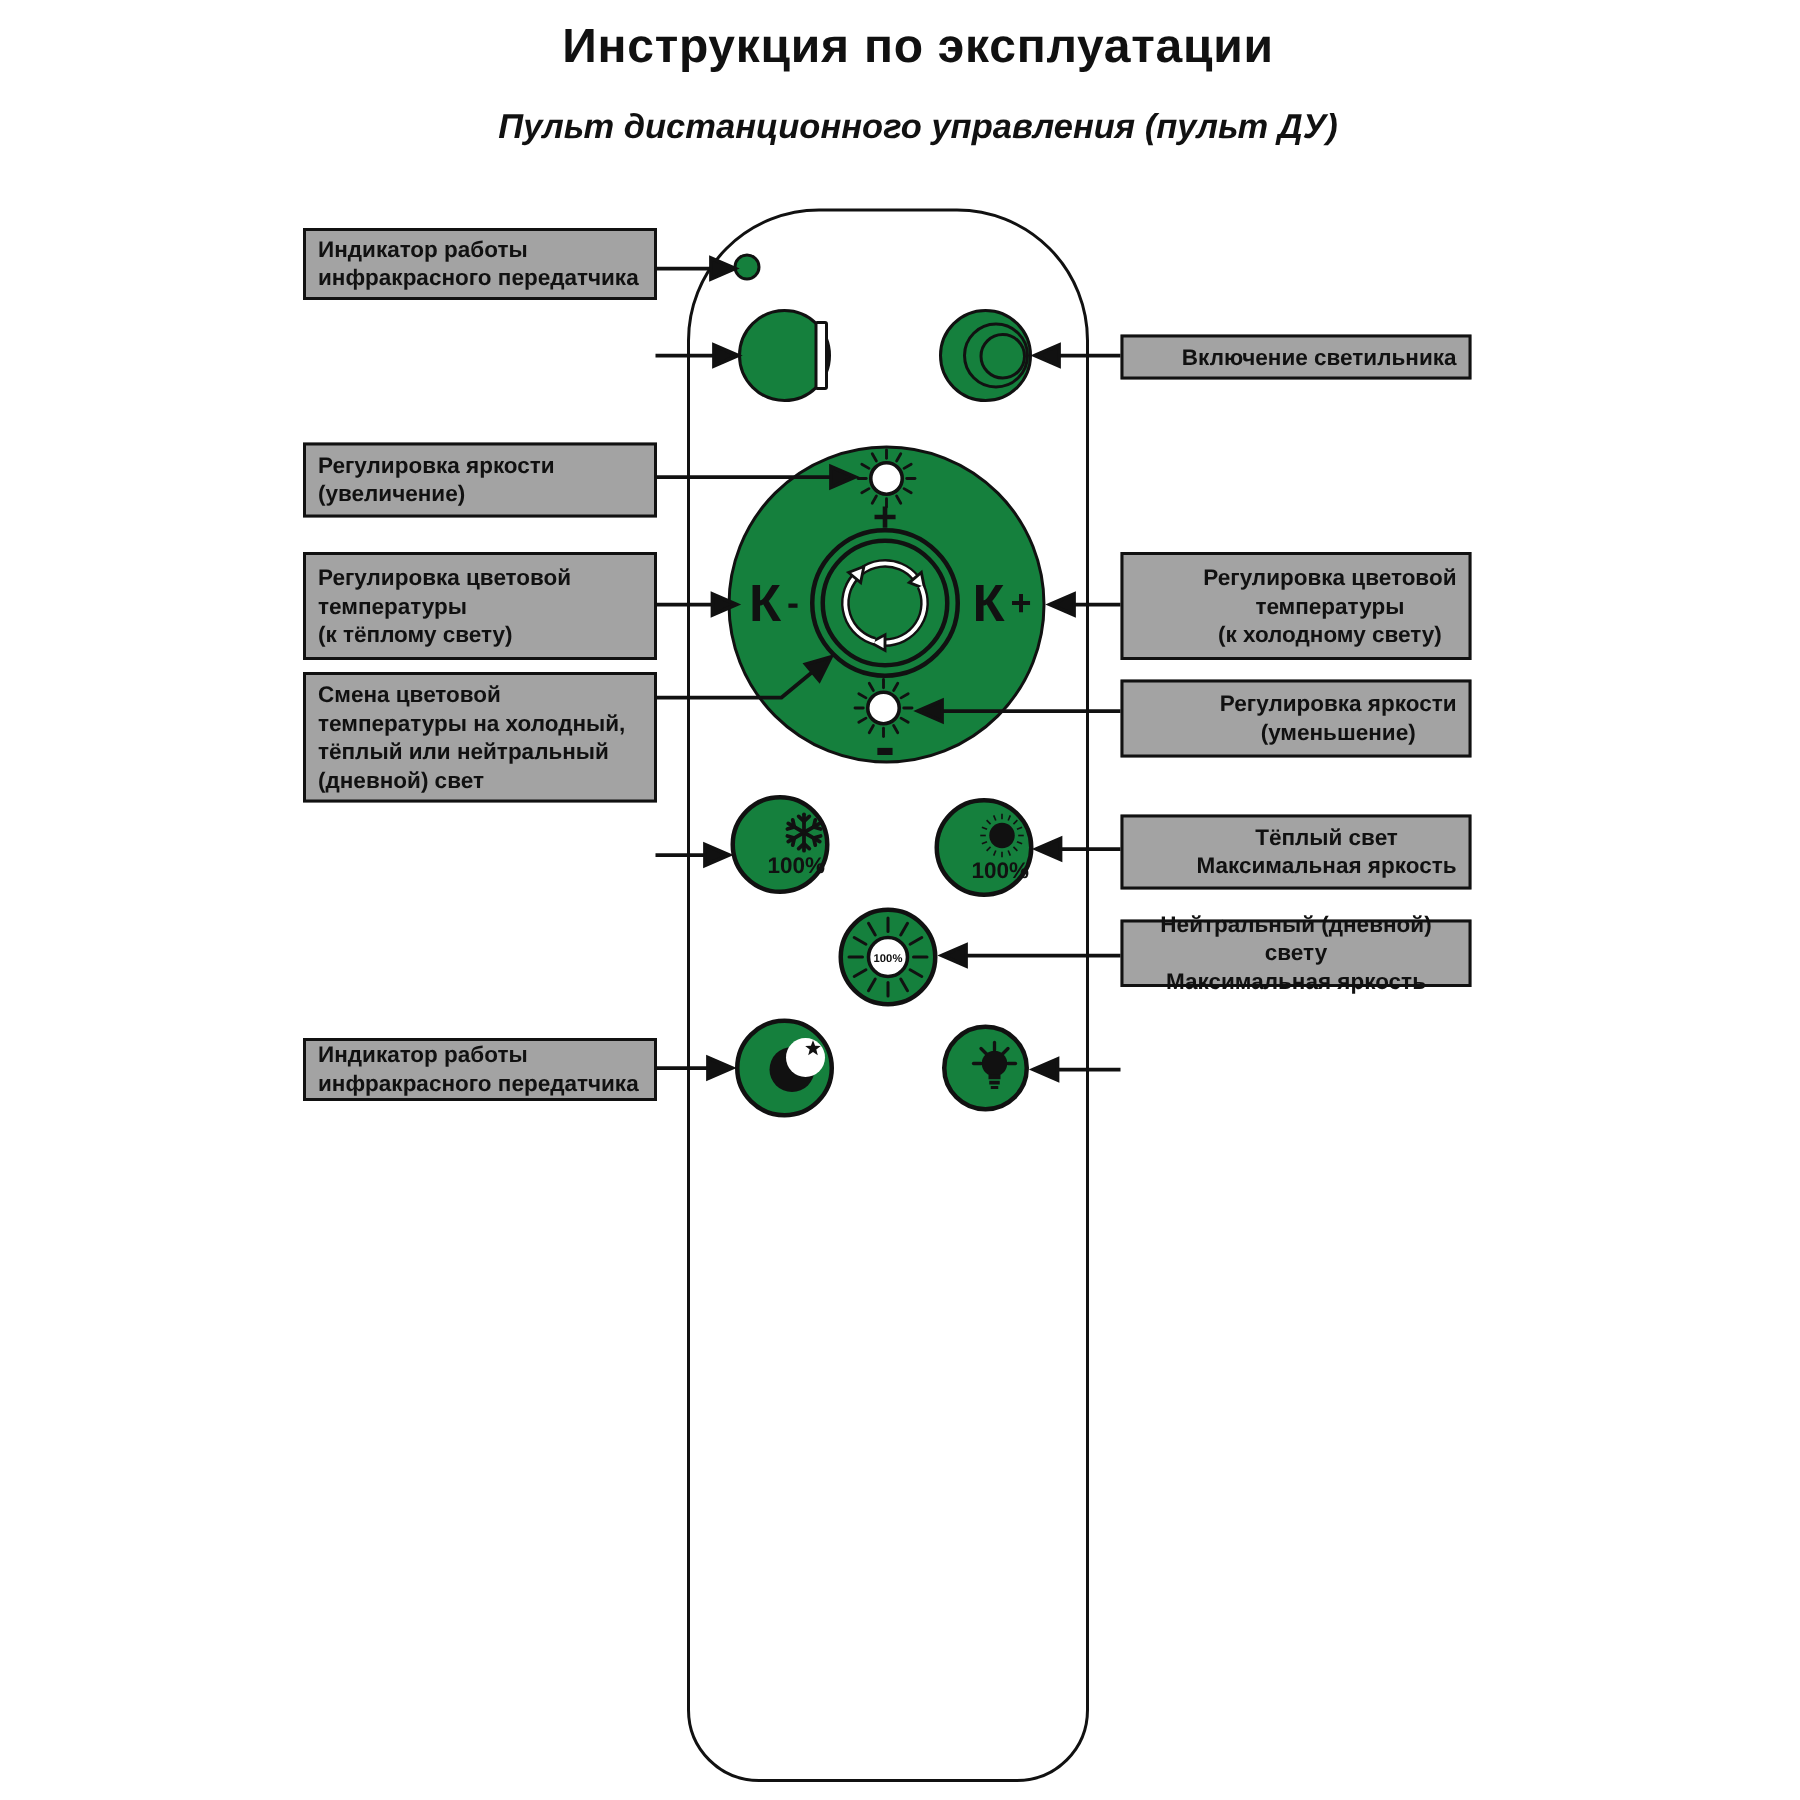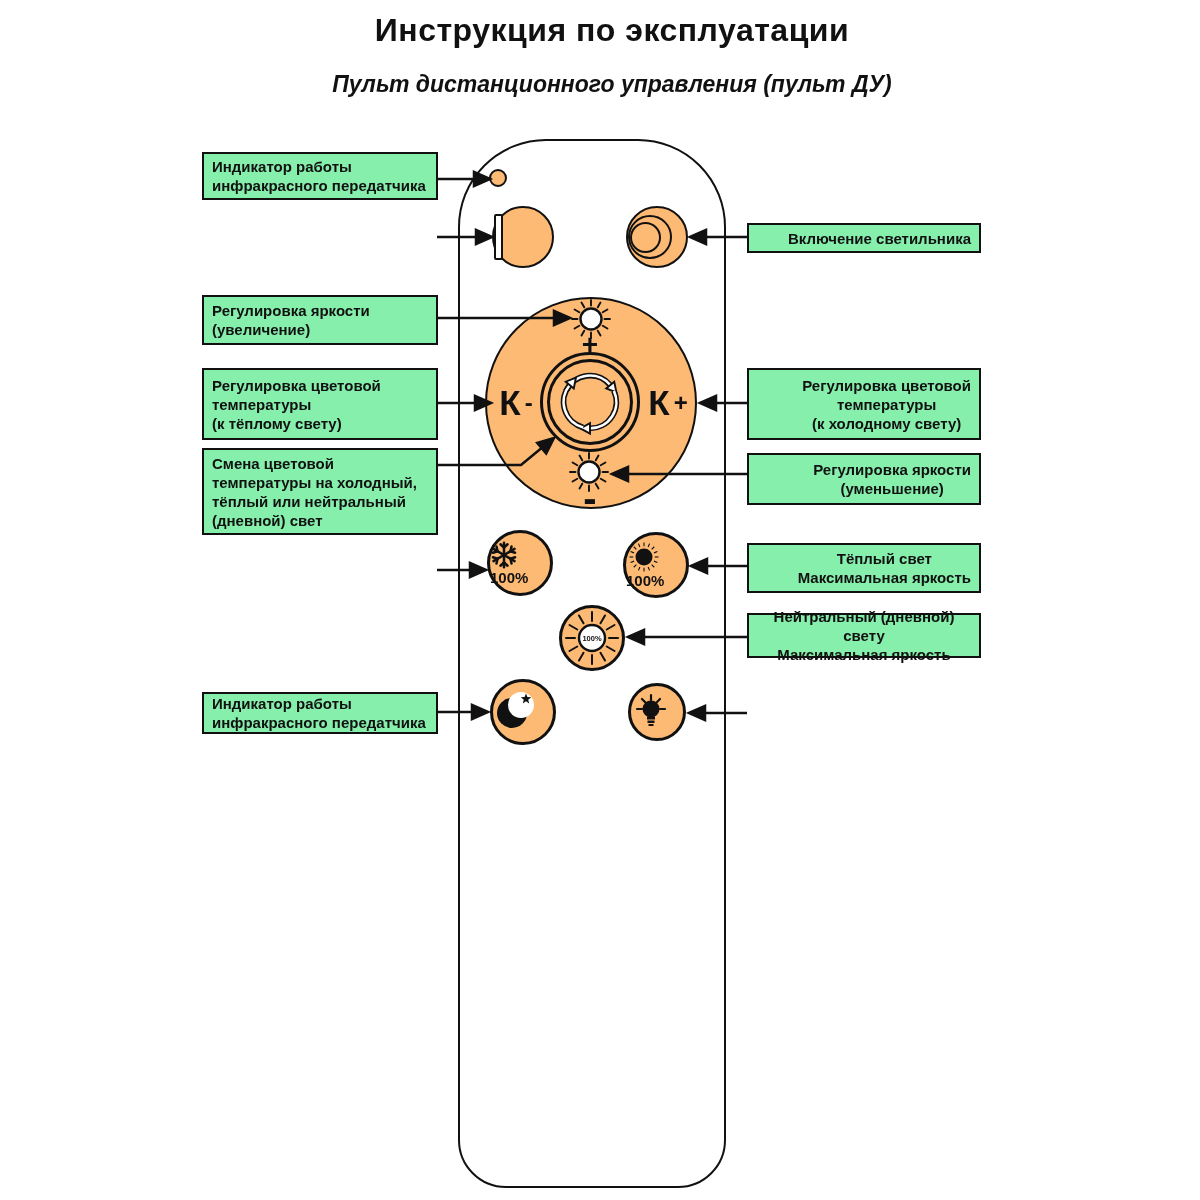--- a/index.html
+++ b/index.html
@@ -2,30 +2,30 @@
 <html><head>
 <meta charset="utf-8">
 <style>
   html,body{margin:0;padding:0;background:#fff;}
   #canvas{position:relative;width:1200px;height:1200px;background:#fff;
           font-family:"Liberation Sans","DejaVu Sans",sans-serif;color:#111;overflow:hidden;padding-left:24px;}
   .title{position:absolute;top:12px;left:0;width:100%;text-align:center;
          font-size:32px;font-weight:700;letter-spacing:.5px;}
   .subtitle{position:absolute;top:71px;left:0;width:100%;text-align:center;
             font-size:23px;font-weight:700;font-style:italic;}
-  .label-box{position:absolute;box-sizing:border-box;border:2.2px solid #111;background:#86efac;
+  .label-box{position:absolute;box-sizing:border-box;border:2.2px solid #111;background:#a3a3a3;
              display:flex;align-items:center;padding:2px 8px;
              font-size:15px;line-height:19px;font-weight:700;white-space:pre-line;}
   .label-box.left{left:202px;width:236px;text-align:left;}
   .label-box.right{left:747px;width:234px;justify-content:flex-end;text-align:center;}
   .remote{position:absolute;left:458px;top:139px;width:268px;height:1049px;
           box-sizing:border-box;border:2.4px solid #111;background:#fff;
           border-radius:88px 88px 48px 48px;}
   .circ{position:absolute;box-sizing:border-box;border:2.5px solid #111;border-radius:50%;
-        background:#fdba74;display:flex;align-items:flex-start;justify-content:center;flex-direction:column;}
+        background:#15803d;display:flex;align-items:flex-end;justify-content:center;flex-direction:column;}
   .overlay{position:absolute;left:0;top:0;pointer-events:none;}
   .ktext{position:absolute;display:flex;align-items:center;justify-content:center;}
   .k-letter{font-size:35px;font-weight:800;}
   .k-sign{font-size:24px;font-weight:900;margin-left:4px;}
   .sign{position:absolute;display:flex;align-items:center;justify-content:center;font-weight:900;}
   .pct{font-size:15px;font-weight:700;line-height:15px;margin-top:1px;}
   .neutral-pct{position:absolute;inset:0;display:flex;align-items:center;justify-content:center;
                font-size:7.5px;font-weight:700;}
 </style>
 </head>

